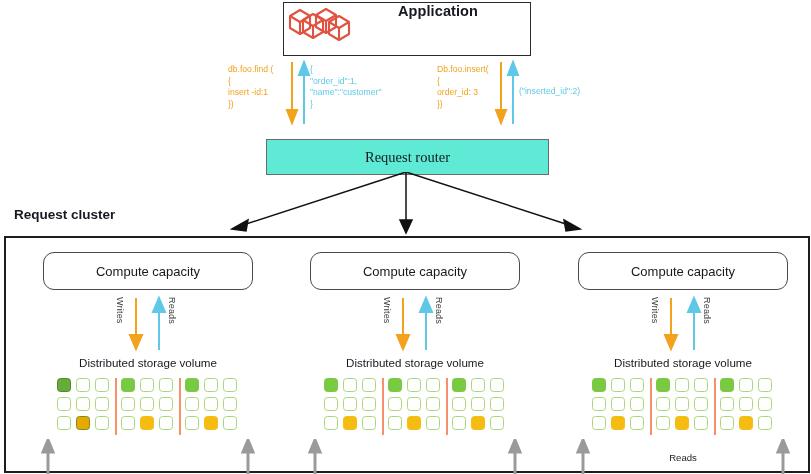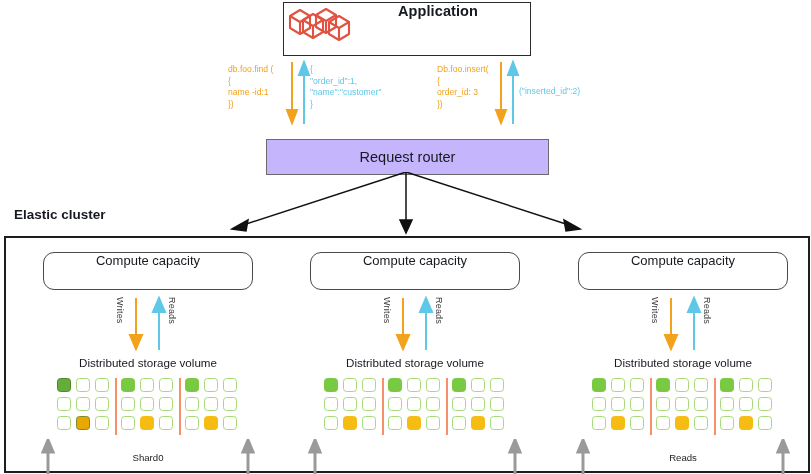--- a/index.html
+++ b/index.html
@@ -32,43 +32,43 @@
   #r2{left:519px;top:86px;width:110px;}
 
   
   .vpair{width:26px;height:66px;}
   #vp1{left:285px;top:60px;}
   #vp2{left:494px;top:60px;}
 
   
   #router-box{
     left:266px;top:139px;width:281px;height:34px;
-    background:#c4b5fd;border:1.3px solid #6b6b6b;
+    background:#5eead4;border:1.3px solid #6b6b6b;
     display:flex;align-items:center;justify-content:center;
-    font-size:14.5px;color:#16191f;
+    font-size:14.5px;color:#16191f;font-family:Liberation Serif, serif;
   }
   #router-fan{left:180px;top:172px;width:452px;height:64px;}
 
   
   #cluster-label{left:14px;top:207px;font-size:13.5px;font-weight:bold;color:#16191f;}
   #cluster-box{
     left:4px;top:236px;width:802px;height:233px;
     border:2.2px solid #1d1d1d;background:#ffffff;
   }
 
   
   .shard{top:252px;width:236px;height:210px;}
   #shard-0{left:30px;}
   #shard-1{left:297px;}
   #shard-2{left:565px;}
 
   .compute-box{
     position:relative;width:208px;height:36px;margin:0 auto;
     border:1.3px solid #4a4a4a;border-radius:11px;background:#ffffff;
-    display:flex;align-items:flex-start;justify-content:center;
+    display:flex;align-items:center;justify-content:center;
     font-size:13px;color:#16191f;
   }
 
   .rw{position:relative;height:58px;margin-top:6px;display:flex;align-items:flex-start;justify-content:center;}
   .rw-inner{position:relative;width:78px;height:56px;}
   .rot{
     position:absolute;font-size:9px;color:#3c3c3c;
     writing-mode:vertical-rl;text-orientation:mixed;
     letter-spacing:.2px;white-space:nowrap;
   }
@@ -121,21 +121,21 @@
         <path d="M43 18 L53 24 L63 18"></path>
           <path d="M53 24 L53 36"></path>
       </g>
     </svg>
   </div>
   <div id="app-title">Application</div>
 </div>
 
 <div class="abs codeblk orange" id="q1">db.foo.find (
 {
-name -id:1
+insert -id:1
 })</div>
 <div class="abs codeblk cyan" id="r1">{
 "order_id":1,
 "name":"customer"
 }</div>
 <div class="abs codeblk orange" id="q2">Db.foo.insert(
 {
 order_id: 3
 })</div>
 <div class="abs codeblk cyan" id="r2">("inserted_id":2)</div>
@@ -175,21 +175,21 @@
       <line x1="226" y1="0" x2="60" y2="54"></line>
       <polygon points="52,57 68,48 66,59"></polygon>
       <line x1="226" y1="0" x2="226" y2="52"></line>
       <polygon points="226,61 220,48 232,48"></polygon>
       <line x1="226" y1="0" x2="392" y2="54"></line>
       <polygon points="400,57 384,48 386,59"></polygon>
     </g>
   </svg>
 </div>
 
-<div class="abs" id="cluster-label">Elastic cluster</div>
+<div class="abs" id="cluster-label">Request cluster</div>
 <div class="abs" id="cluster-box"></div>
 
 <div class="abs shard" id="shard-0">
     <div class="compute-box">
       <span>Compute capacity</span>
     </div>
     <div class="rw">
       <div class="rw-inner"><svg width="78" height="56" viewBox="0 0 78 56">
           <g stroke="#f2a21c" stroke-width="2" fill="#f2a21c">
             <line x1="27" y1="2" x2="27" y2="42"></line>
@@ -246,21 +246,20 @@
     <div class="bracket">
       <svg width="214" height="40" viewBox="0 0 214 40">
         <g stroke="#9a9a9a" stroke-width="3" fill="#9a9a9a">
           <path d="M7 38 L7 10" fill="none"></path>
           <polygon points="7,1 2,13 12,13"></polygon>
           <path d="M207 38 L207 10" fill="none"></path>
           <polygon points="207,1 202,13 212,13"></polygon>
           <line x1="7" y1="37" x2="207" y2="37"></line>
         </g>
       </svg>
-      <span class="lbl">Shard0</span>
     </div>
   </div>
 <div class="abs shard" id="shard-1">
     <div class="compute-box">
       <span>Compute capacity</span>
     </div>
     <div class="rw">
       <div class="rw-inner"><svg width="78" height="56" viewBox="0 0 78 56">
           <g stroke="#f2a21c" stroke-width="2" fill="#f2a21c">
             <line x1="27" y1="2" x2="27" y2="42"></line>

